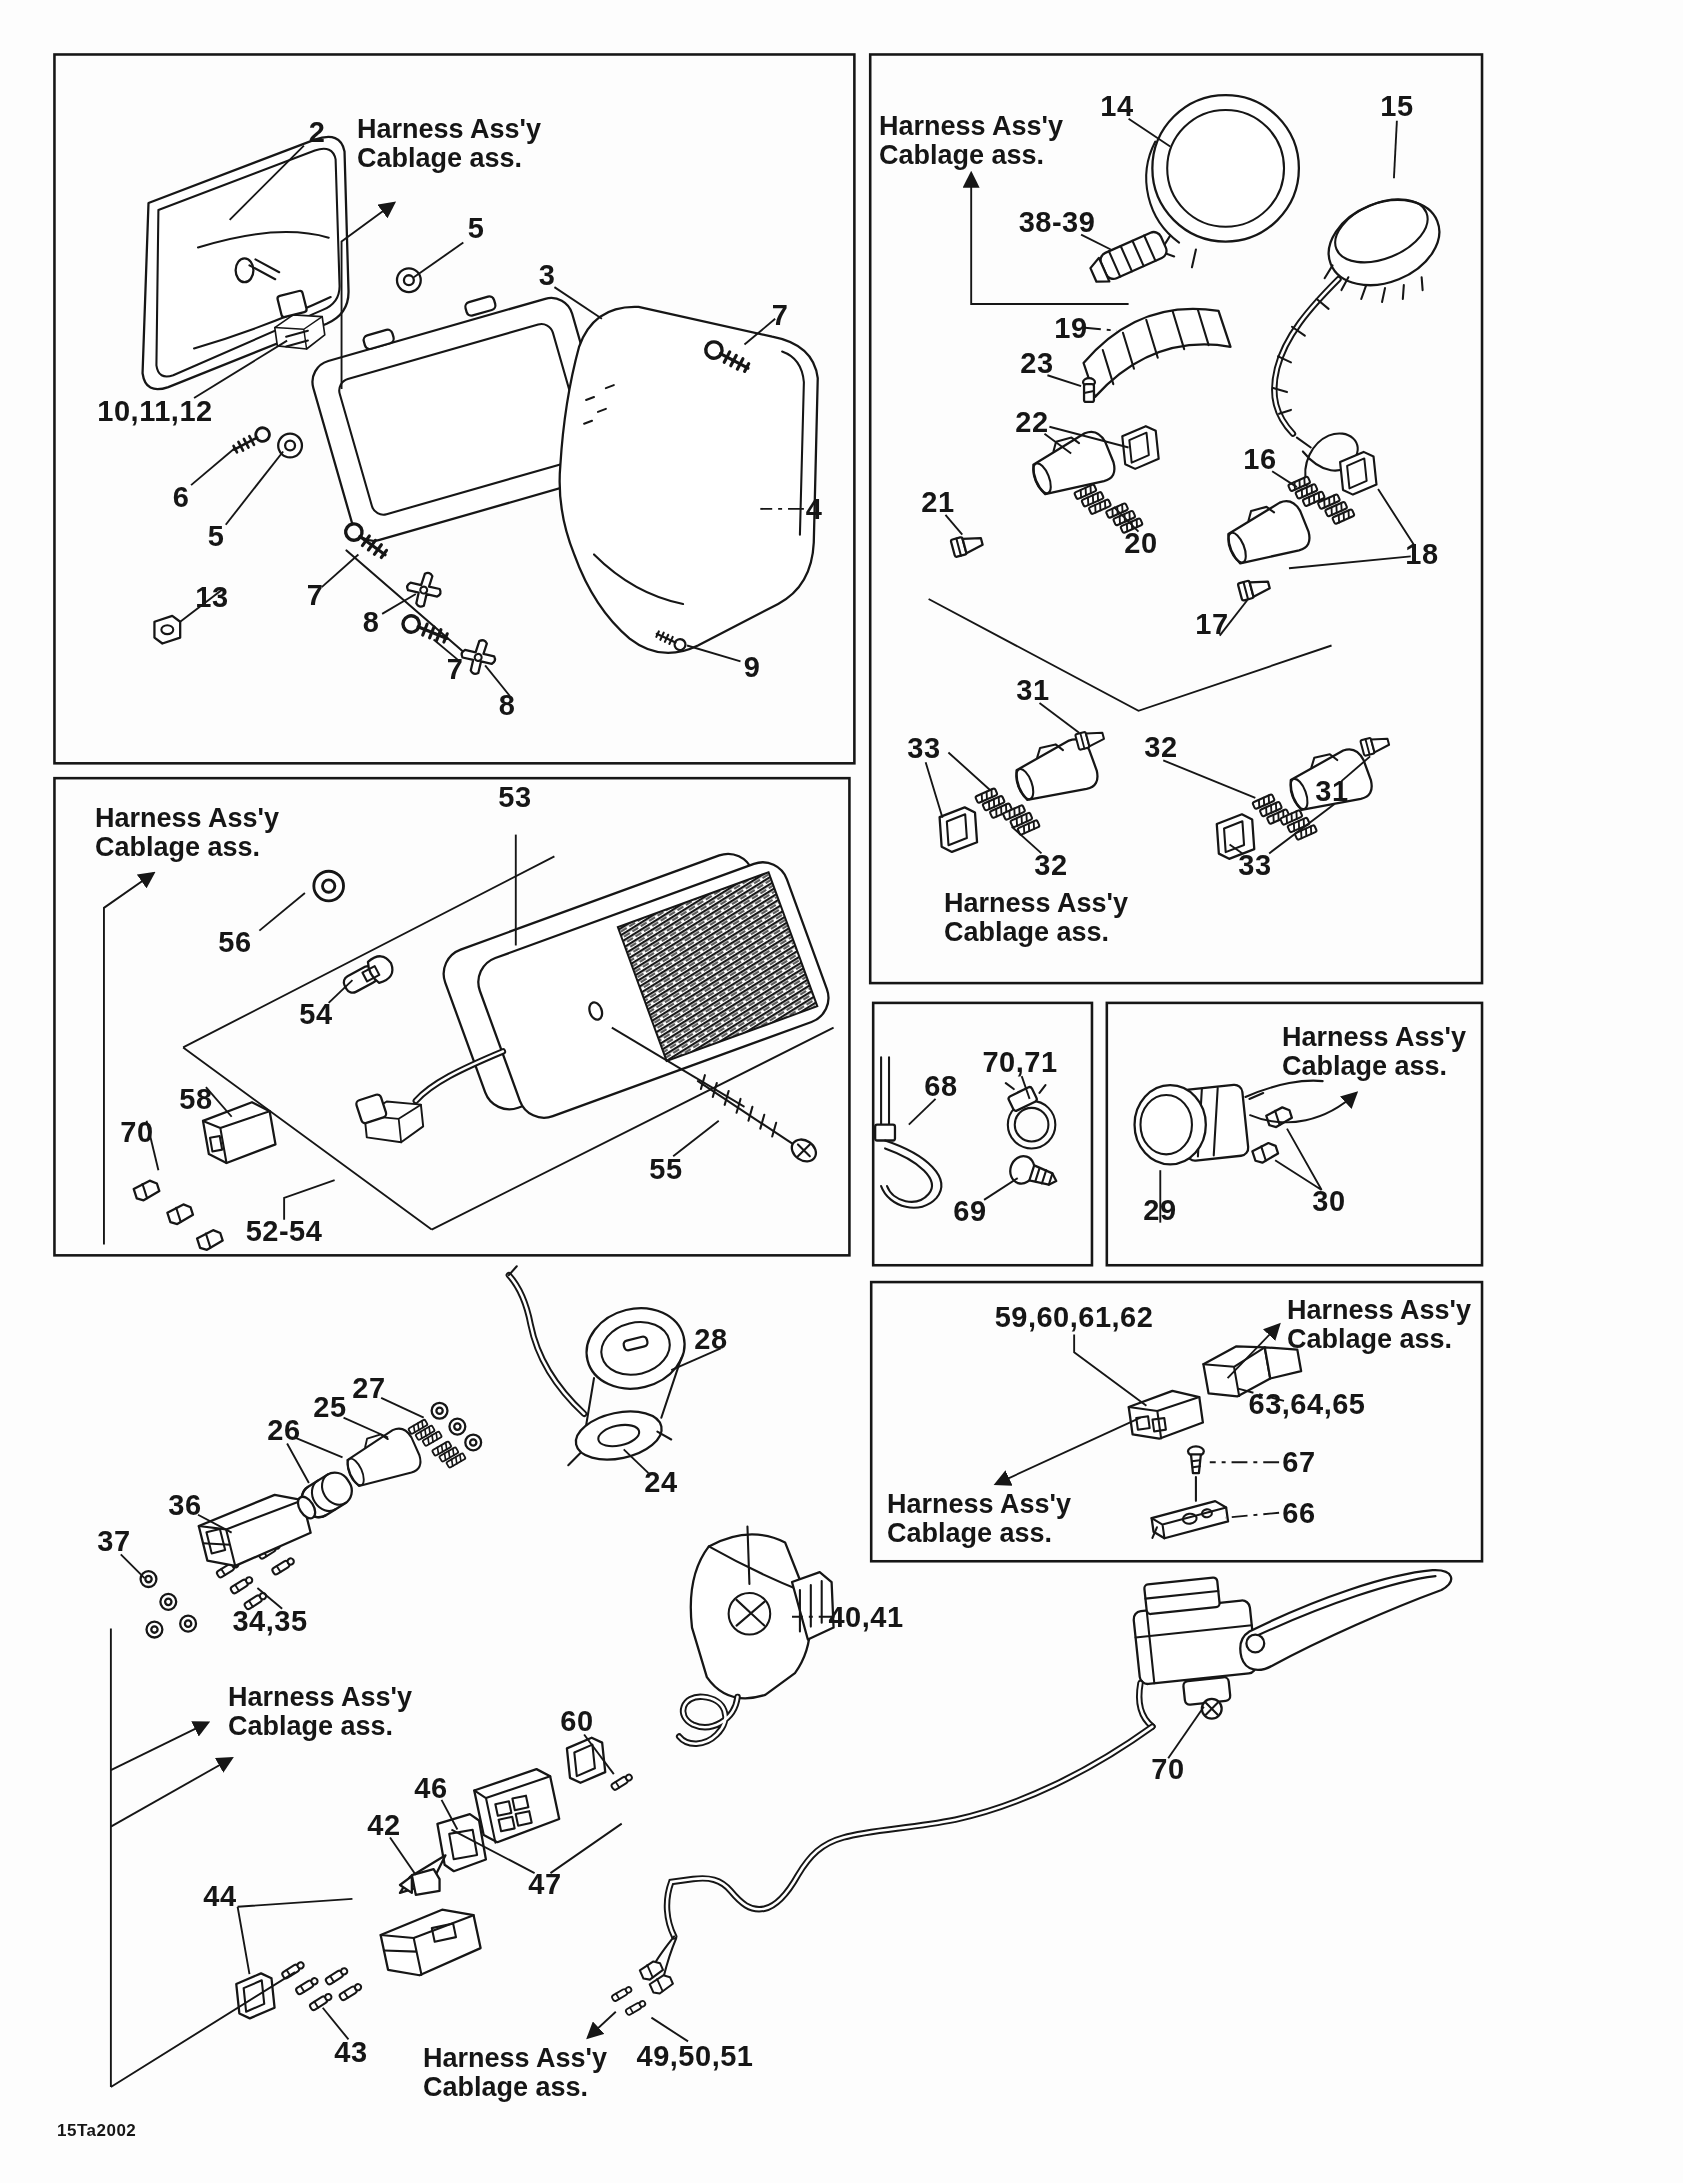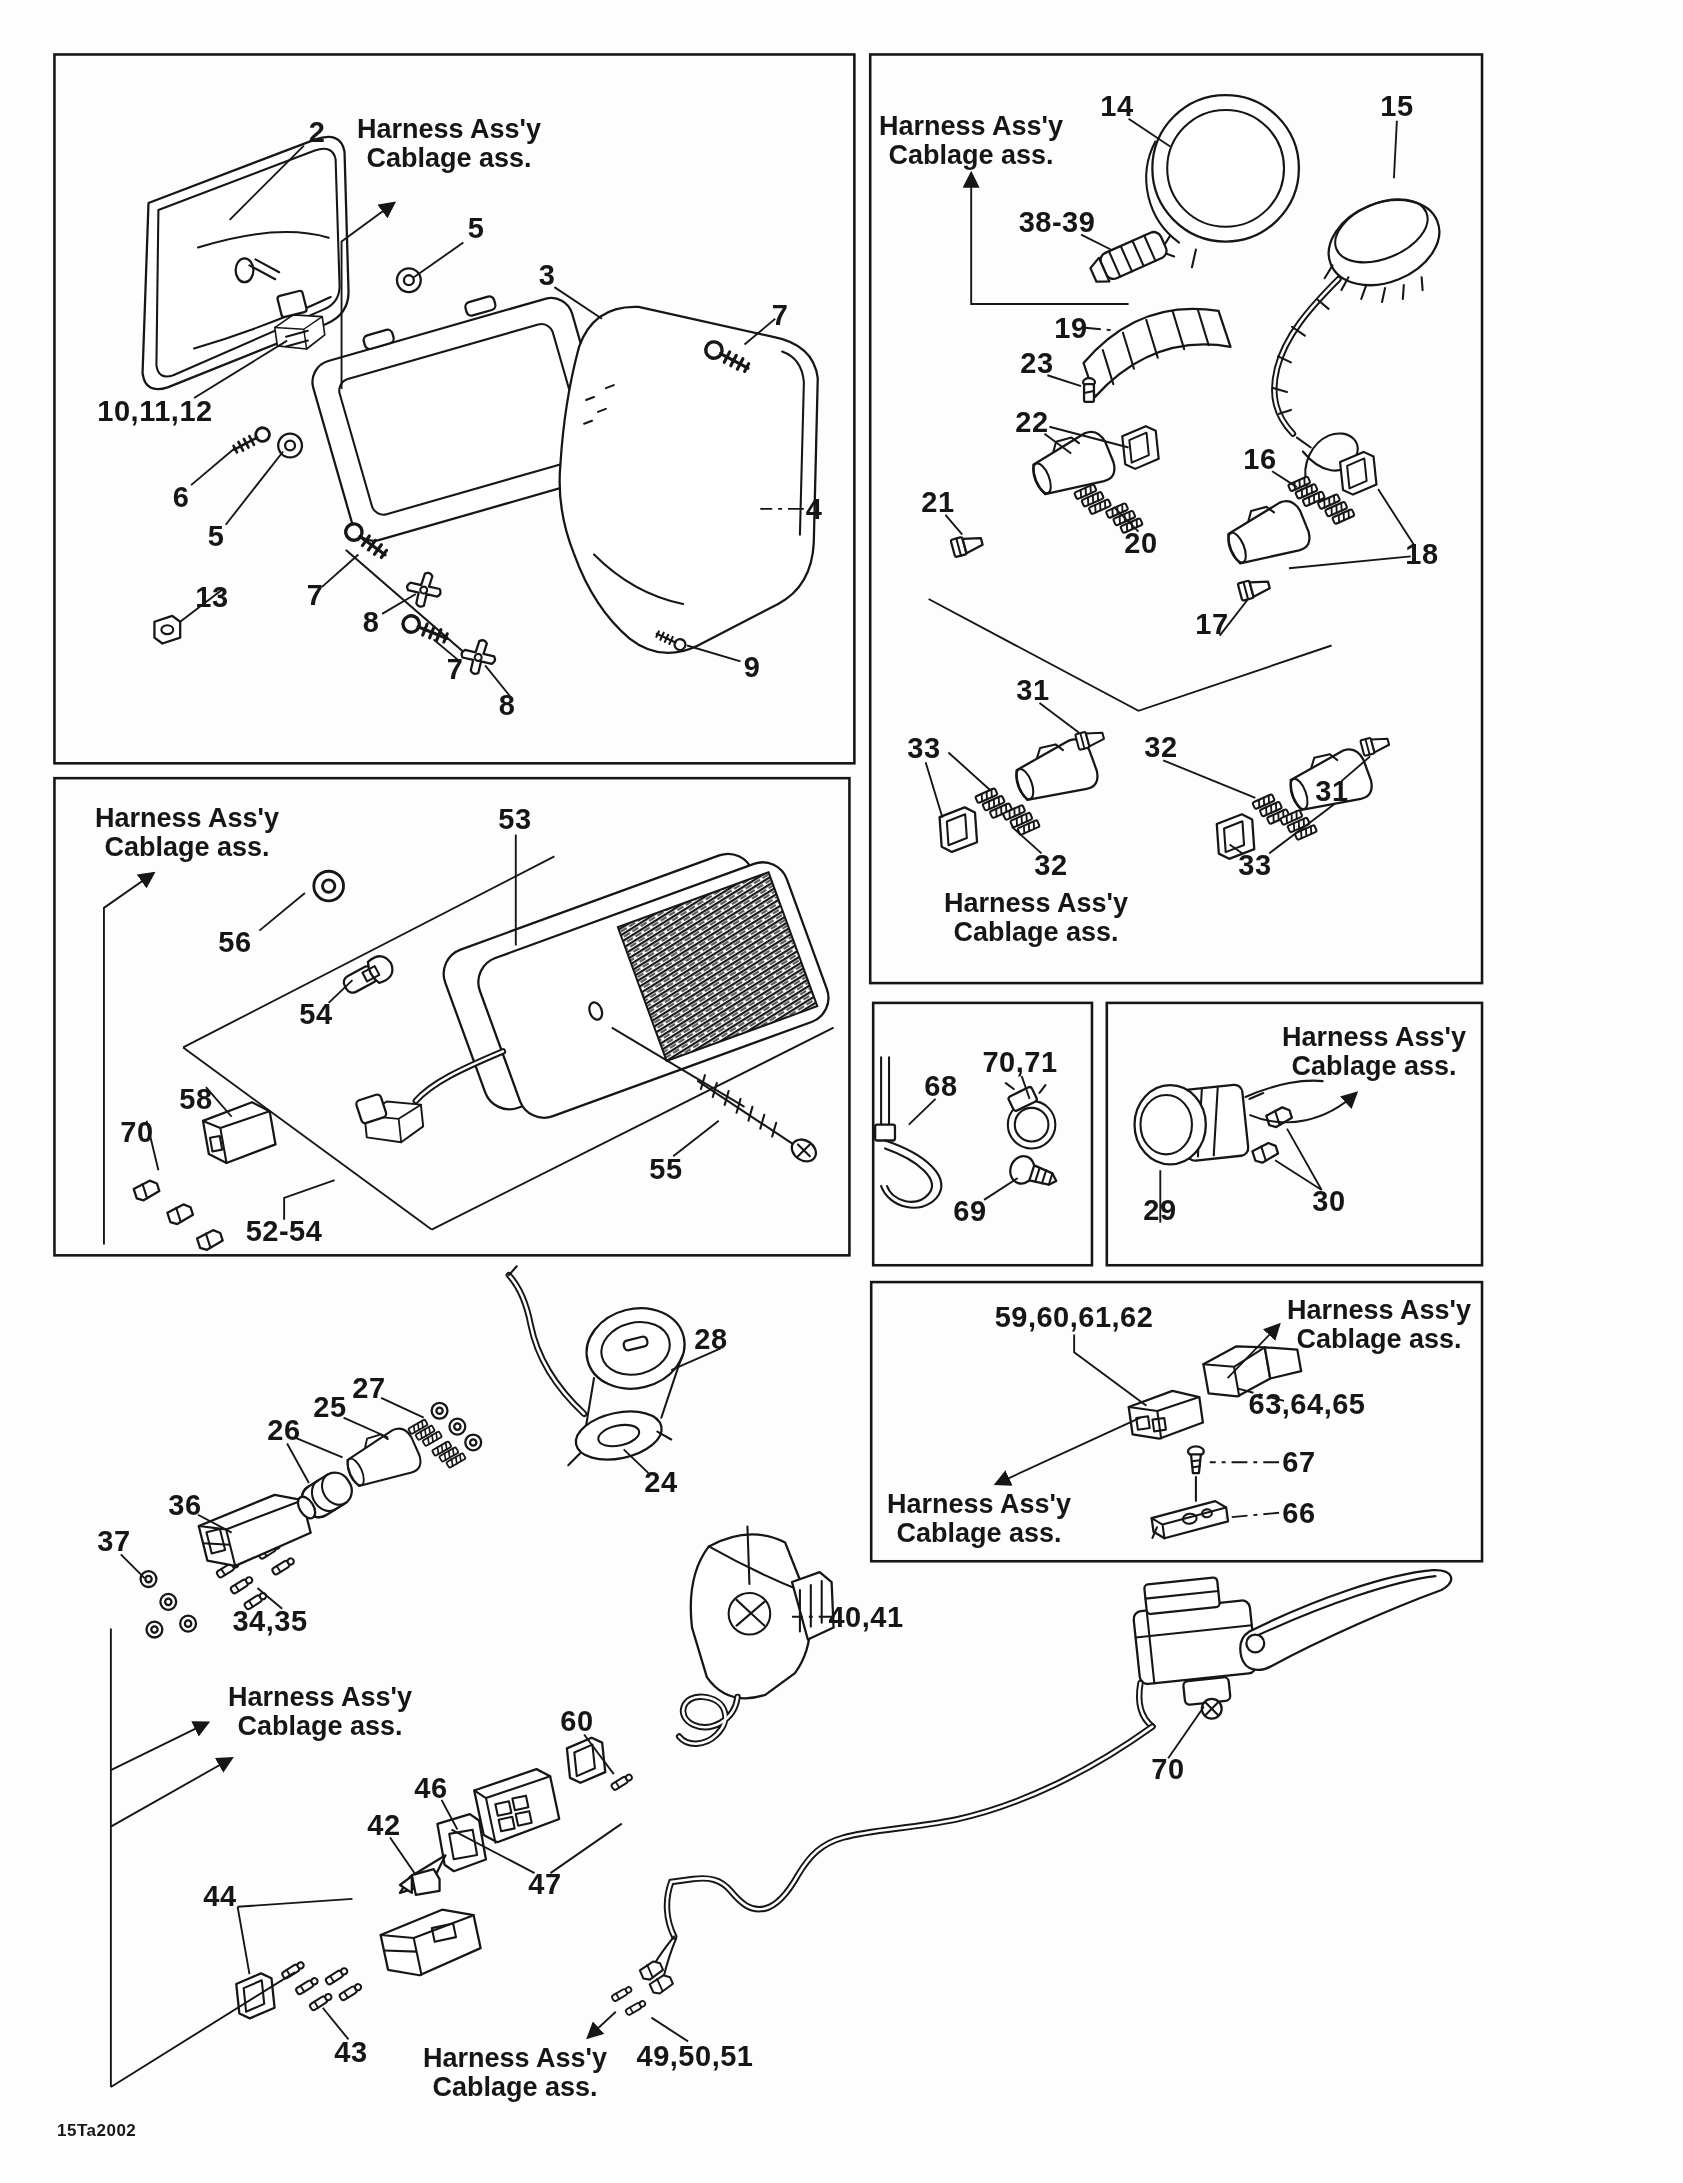--- a/index.html
+++ b/index.html
@@ -14,21 +14,21 @@
   .ldd{fill:none;stroke:#161616;stroke-width:1.9;stroke-dasharray:16 6 4 6;}
   .bx {fill:none;stroke:#161616;stroke-width:2.6;}
   .cb {fill:none;stroke:#161616;stroke-width:6.5;stroke-linecap:round;}
   .cbi{fill:none;stroke:#ffffff;stroke-width:2.6;stroke-linecap:round;}
   .callout{
     position:absolute;transform:translate(-50%,-50%);
     font-size:29px;font-weight:bold;white-space:nowrap;letter-spacing:0.5px;
   }
   .harness{
     position:absolute;transform:translate(-50%,-50%);
-    font-size:27px;font-weight:bold;text-align:center;line-height:1.08;white-space:nowrap;
+    font-size:27px;font-weight:bold;line-height:1.08;white-space:nowrap;
   }
   .doccode{
     position:absolute;transform:translate(0,-50%);
     font-size:17px;font-weight:bold;letter-spacing:0.5px;
   }
 </style>
 </head>
 <body>
 
 <div id="canvas">
@@ -585,21 +585,21 @@
 <div class="callout" style="left:1332px;top:791px">31</div>
 <div class="harness" style="left:1036px;top:918px">
   <div>Harness Ass'y</div>
   <div>Cablage ass.</div>
 </div>
 
 <div class="harness" style="left:187px;top:833px">
   <div>Harness Ass'y</div>
   <div>Cablage ass.</div>
 </div>
-<div class="callout" style="left:515px;top:819px">53</div>
+<div class="callout" style="left:515px;top:797px">53</div>
 <div class="callout" style="left:235px;top:942px">56</div>
 <div class="callout" style="left:316px;top:1014px">54</div>
 <div class="callout" style="left:196px;top:1099px">58</div>
 <div class="callout" style="left:137px;top:1132px">70</div>
 <div class="callout" style="left:284px;top:1231px">52-54</div>
 <div class="callout" style="left:666px;top:1169px">55</div>
 
 <div class="callout" style="left:941px;top:1086px">68</div>
 <div class="callout" style="left:1020px;top:1062px">70,71</div>
 <div class="callout" style="left:970px;top:1211px">69</div>

